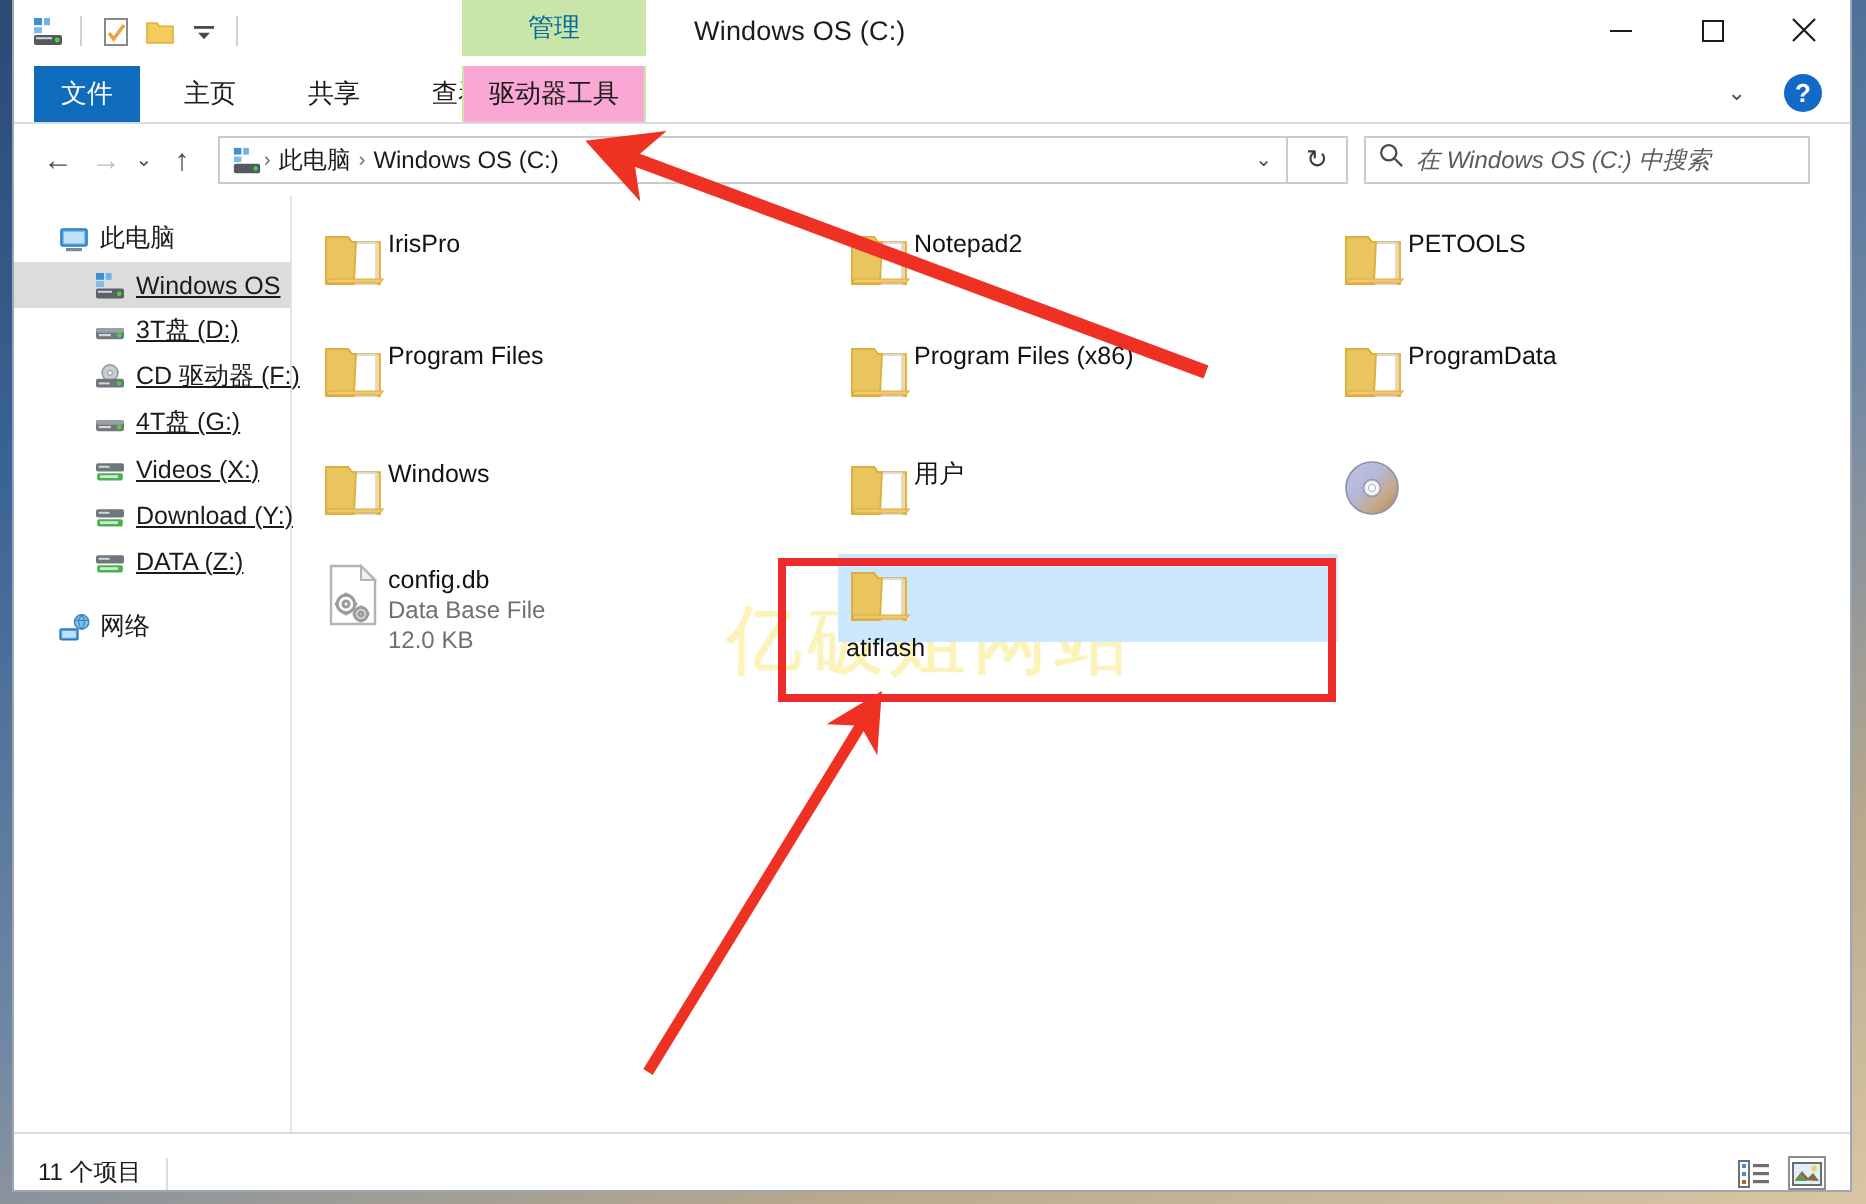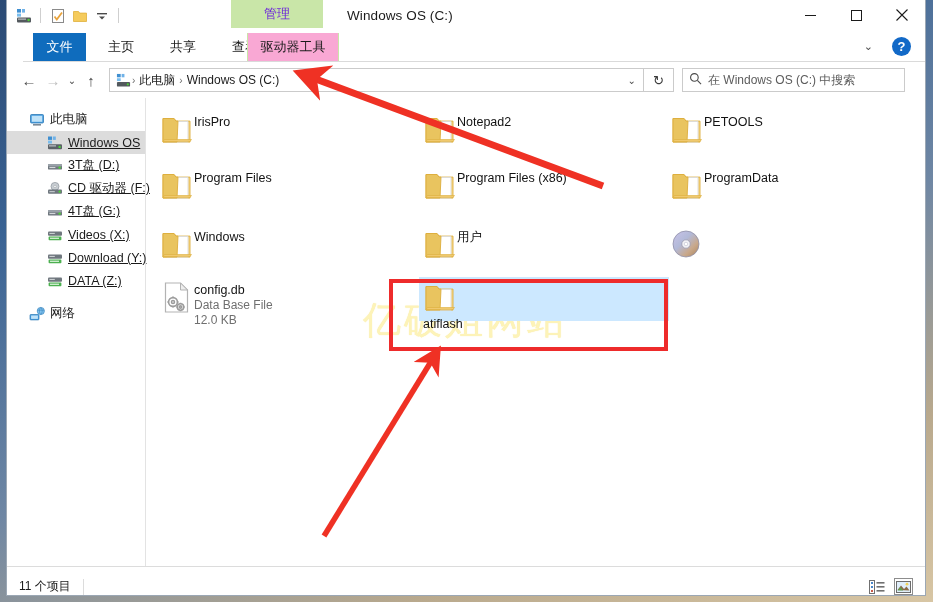--- a/index.html
+++ b/index.html
@@ -20,24 +20,24 @@
   #qat{position:absolute;left:8px;top:7px;display:flex;align-items:center;gap:5px;}
   .qat-sep{width:1px;height:15px;background:#cfcfcf;margin:0 3px;}
   .qat-btn{width:17px;height:17px;display:flex;align-items:center;justify-content:center;cursor:pointer;}
   #win-title{
     position:absolute;left:340px;top:8px;font-size:13.5px;color:#1b1b1b;
     letter-spacing:.1px;
   }
   #wincontrols{position:absolute;right:0;top:0;display:flex;}
   .wc{width:46px;height:30px;display:flex;align-items:center;justify-content:center;cursor:pointer;}
   
-  #tabbar{position:relative;height:28px;background:#ffffff;border-bottom:1px solid #dadada;margin-left:16px;}
+  #tabbar{position:relative;height:28px;background:#ffffff;border-bottom:1px solid #dadada;}
   .ctx-head{
     position:absolute;left:224px;top:-28px;width:92px;height:28px;background:#c9e6a8;
-    display:flex;align-items:center;justify-content:center;font-size:13px;color:#6d28d9;
+    display:flex;align-items:center;justify-content:center;font-size:13px;color:#0369a1;
   }
   .tab{
     position:absolute;top:0;height:28px;display:flex;align-items:center;justify-content:center;
     font-size:13px;color:#1b1b1b;cursor:pointer;box-sizing:border-box;
   }
   .tab.file{left:10px;width:53px;background:#0f6cbd;color:#fff;}
   .tab.t1{left:71px;width:54px;}
   .tab.t2{left:133px;width:54px;}
   .tab.t3{left:195px;width:54px;}
   .tab.ctx{left:224px;width:92px;background:#f9a8d4;border-left:1px solid #c9e6a8;border-right:1px solid #c9e6a8;}
@@ -54,21 +54,21 @@
   #addressbar{
     flex:0 0 auto;width:535px;height:24px;margin-left:6px;border:1px solid #cbcbcb;background:#fff;
     display:flex;align-items:center;box-sizing:border-box;padding:0 4px;
   }
   .crumb{font-size:12px;color:#1b1b1b;padding:0 3px;cursor:pointer;}
   .crumb-sep{font-size:10px;color:#6d6d6d;padding:0 1px;}
   #addr-dd{margin-left:auto;font-size:10px;color:#4a4a4a;padding-right:3px;cursor:pointer;}
   #refresh{width:30px;height:24px;border:1px solid #cbcbcb;border-left:none;display:flex;align-items:center;justify-content:center;font-size:13px;color:#3c3c3c;cursor:pointer;box-sizing:border-box;}
   #searchbox{
     width:223px;height:24px;margin-left:8px;border:1px solid #cbcbcb;background:#fff;
-    display:flex;align-items:center;box-sizing:border-box;padding:0 6px;gap:6px;cursor:text;
+    display:flex;align-items:center;box-sizing:border-box;padding:0 6px;gap:6px;cursor:text;font-style:italic;
   }
   #searchbox .ph{font-size:12px;color:#5c5c5c;}
   
   #body{position:relative;height:468px;display:flex;background:#fff;}
   #navpane{width:139px;padding-top:10px;box-sizing:border-box;border-right:1px solid #e3e3e3;}
   .nav-item{height:23px;display:flex;align-items:center;gap:5px;font-size:12.5px;color:#1b1b1b;cursor:pointer;white-space:nowrap;}
   .nav-item.sel{background:#dcdcdc;}
   .nav-item.lvl0{padding-left:22px;}
   .nav-item.lvl1{padding-left:40px;text-decoration:underline;}
   .nav-sp{height:10px;}

